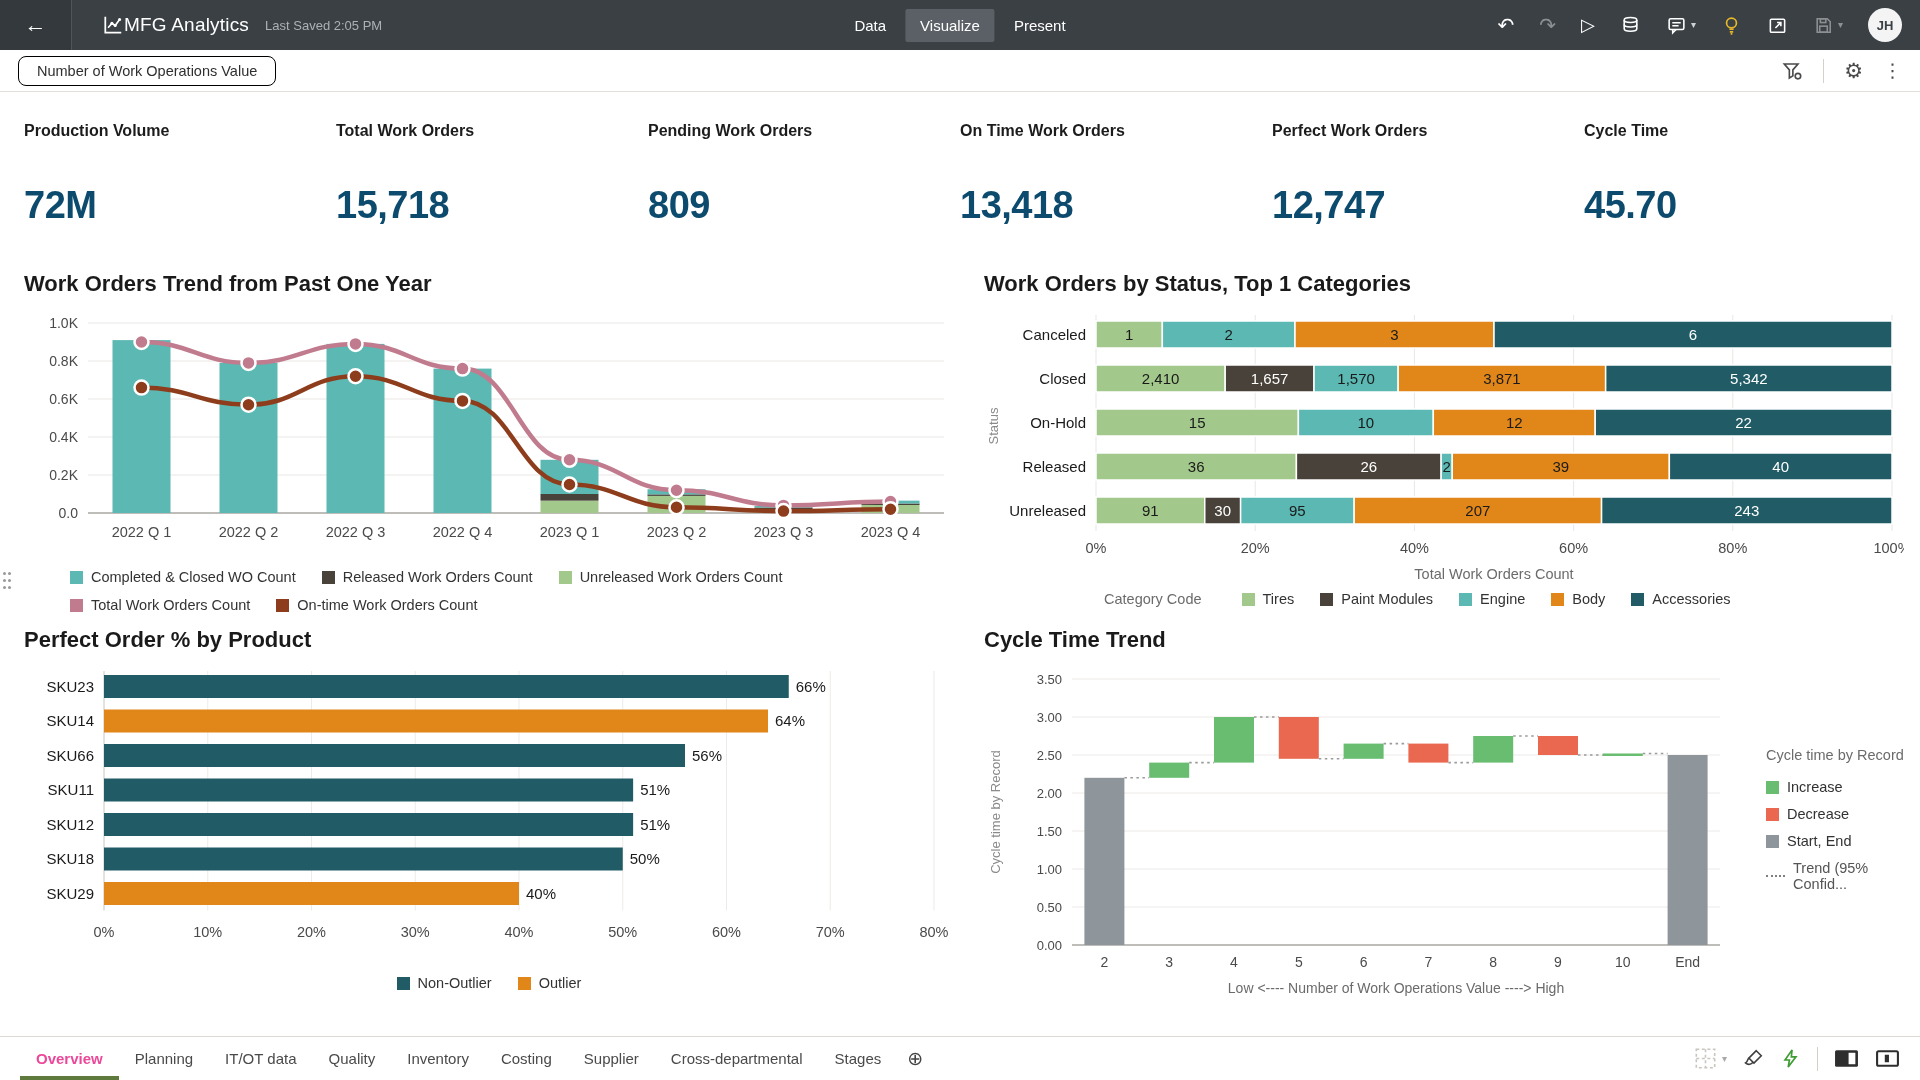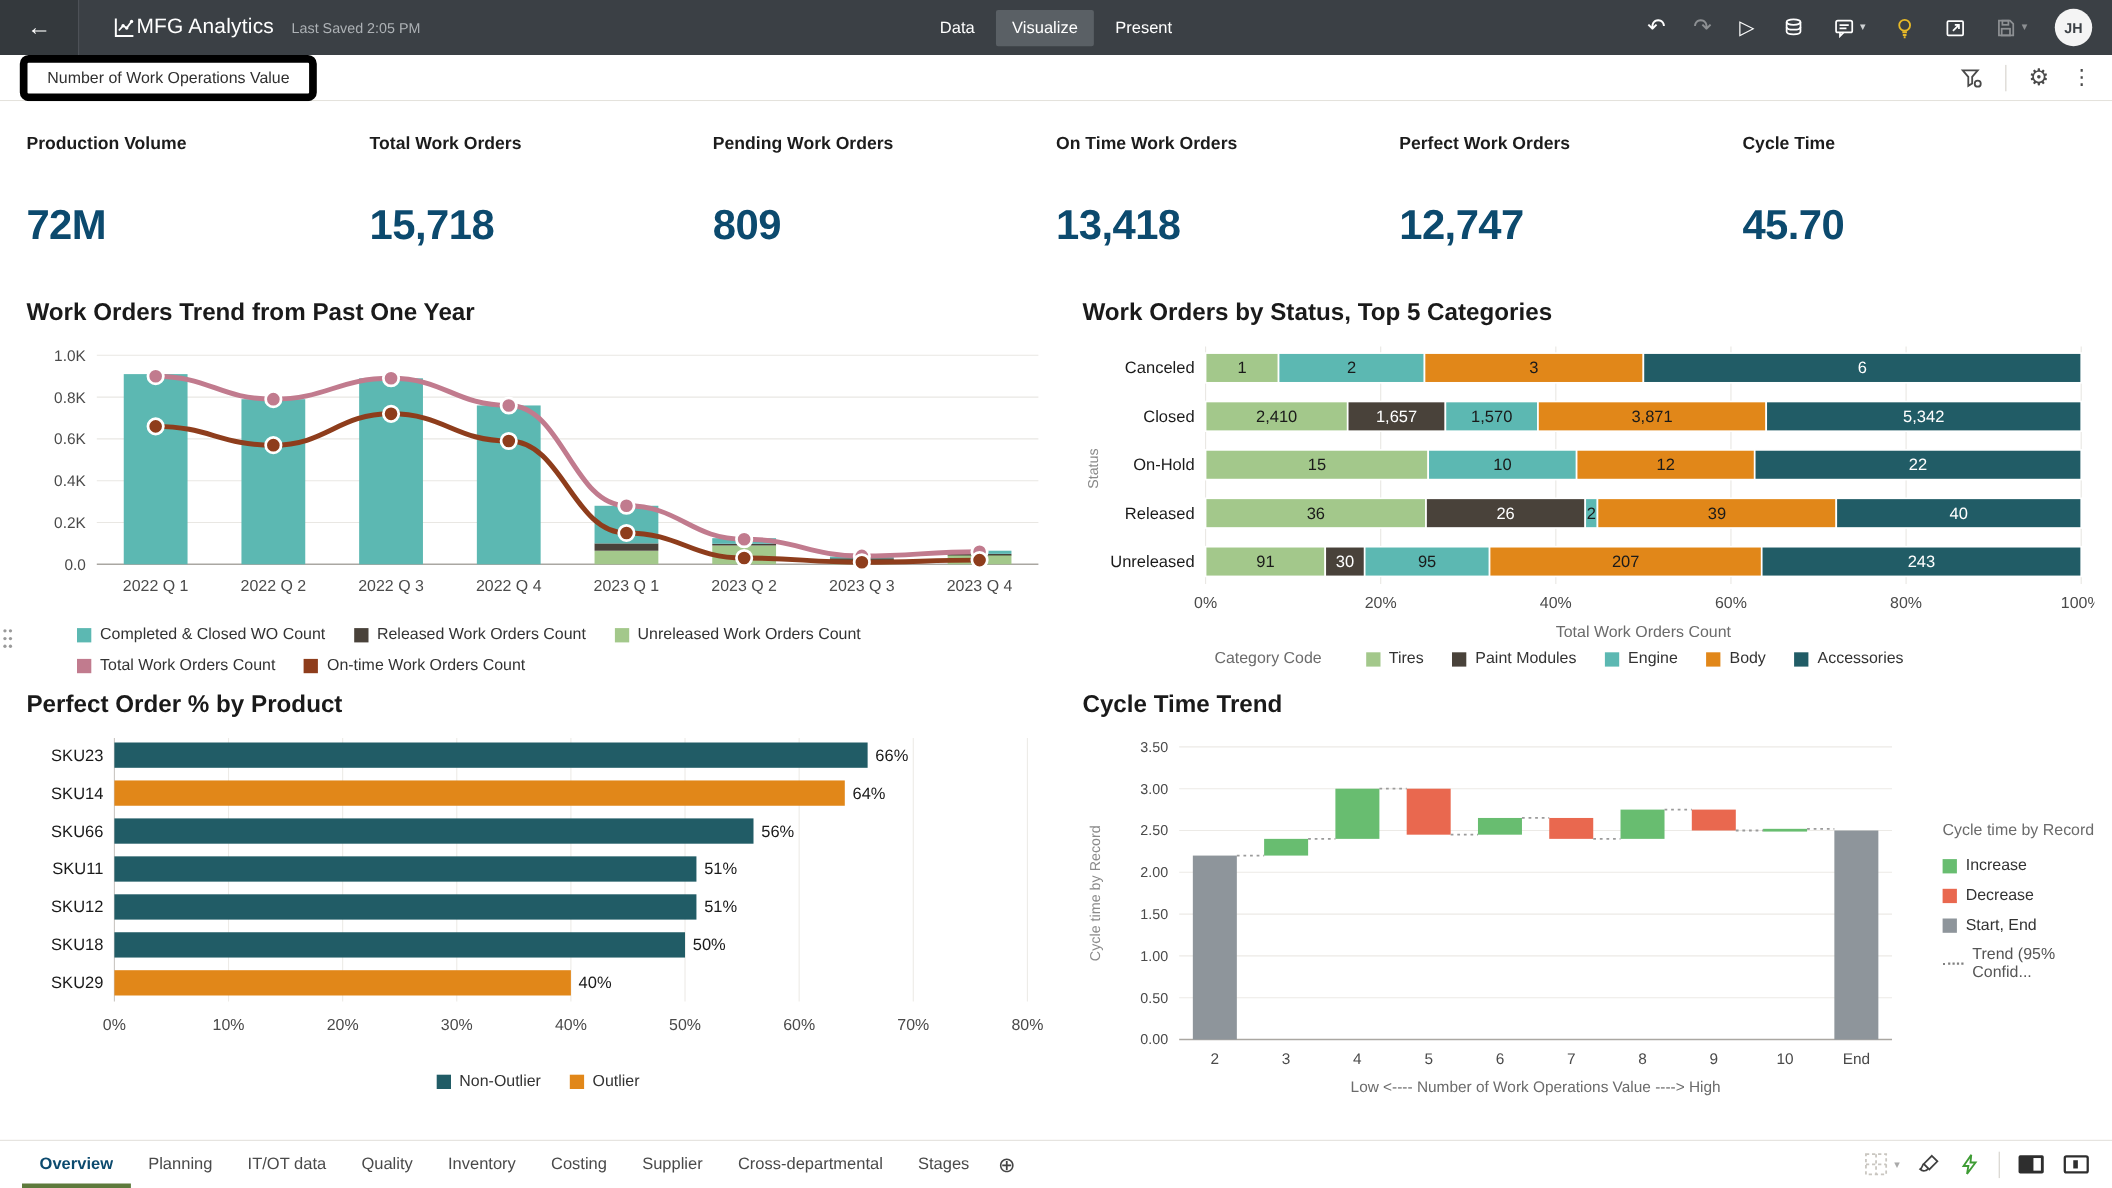--- a/index.html
+++ b/index.html
@@ -19,21 +19,21 @@
   .ttab.active { background:#5a6065; }
   .top-actions { margin-left:auto; display:flex; align-items:center; gap:25px; padding-right:18px; }
   .tool-btn { display:flex; align-items:center; gap:4px; color:#fff; font-size:20px; line-height:1; }
   .tool-btn.dim { opacity:.42; }
   .caret { font-size:10px; color:#cfd2d4; }
   .avatar { width:34px; height:34px; border-radius:50%; background:#f4f4f4; color:#3b4045;
             font-size:13px; font-weight:700; display:flex; align-items:center; justify-content:center; }
 
   
   .filterbar { height:42px; display:flex; align-items:center; padding:0 18px; border-bottom:1px solid #e2dfd9; background:#fff; }
-  .filter-pill { border:7px solid #000000; border-radius:8px; padding:6px 18px; font-size:14.5px; color:#2f2f2f; background:#fff; }
+  .filter-pill { border:1px solid #000000; border-radius:8px; padding:6px 18px; font-size:14.5px; color:#2f2f2f; background:#fff; }
   .filter-actions { margin-left:auto; display:flex; align-items:center; gap:20px; color:#4a4a4a; }
   .vsep { width:1px; height:24px; background:#d4d1cb; }
   .glyph-btn { font-size:19px; color:#4a4a4a; line-height:1; }
 
   
   .canvas { position:relative; height:944px; background:#fff; }
   .kpi-row { display:grid; grid-template-columns:repeat(6,1fr); padding:30px 24px 0 24px; }
   .kpi-label { font-size:16px; font-weight:700; color:#1c1c1c; }
   .kpi-value { font-size:38px; font-weight:700; color:#0c4a6e; margin-top:44px; letter-spacing:-.5px; }
 
@@ -54,21 +54,21 @@
   .trend-swatch { width:20px; height:0; border-top:2.6px dotted #808080; display:inline-block; }
   .trend-label { color:#555; }
 
   .drag-handle { position:absolute; left:3px; top:480px; width:10px; height:26px; }
   .drag-handle i { display:block; width:3px; height:3px; border-radius:50%; background:#9a9a9a;
        box-shadow:0 7px 0 #9a9a9a, 0 14px 0 #9a9a9a, 5px 0 0 #9a9a9a, 5px 7px 0 #9a9a9a, 5px 14px 0 #9a9a9a; }
 
   
   .tabbar { height:44px; border-top:1px solid #dcd9d3; display:flex; align-items:stretch; padding:0 20px; background:#fff; }
   .ftab { display:flex; align-items:center; padding:0 16px; font-size:15px; color:#4a4a4a; position:relative; }
-  .ftab.active { color:#0c4a6e; font-weight:700; box-shadow:inset 0 -4px 0 #5e7a3c; }
+  .ftab.active { color:#ec4899; font-weight:700; box-shadow:inset 0 -4px 0 #5e7a3c; }
   .add-canvas { font-size:19px; color:#444; margin-left:10px; align-self:center; }
   .tab-actions { margin-left:auto; display:flex; align-items:center; gap:16px; }
 </style>
 </head>
 <body>
 
 <header class="topbar">
   <button class="back-btn">
     <span>←</span>
   </button>
@@ -283,21 +283,21 @@
             </span>
             <span class="legend-item">
               <span class="swatch" style="background: rgb(142, 61, 28);"></span>
               <span>On-time Work Orders Count</span>
             </span>
           </div>
         </div>
     </div>
 
     <div class="chart-cell">
-      <h3 class="chart-title">Work Orders by Status, Top 5 Categories</h3>
+      <h3 class="chart-title">Work Orders by Status, Top 1 Categories</h3>
       <div id="c2svg">
           <svg width="920" height="272" viewBox="0 0 920 272">
             <line x1="112" y1="8" x2="112" y2="224" stroke="#e9e7e3" stroke-width="1"></line>
             <text x="112" y="246" font-size="14.5" fill="#4a4a4a" text-anchor="middle">0%</text>
             <line x1="271.2" y1="8" x2="271.2" y2="224" stroke="#e9e7e3" stroke-width="1"></line>
             <text x="271.2" y="246" font-size="14.5" fill="#4a4a4a" text-anchor="middle">20%</text>
             <line x1="430.4" y1="8" x2="430.4" y2="224" stroke="#e9e7e3" stroke-width="1"></line>
             <text x="430.4" y="246" font-size="14.5" fill="#4a4a4a" text-anchor="middle">40%</text>
             <line x1="589.6" y1="8" x2="589.6" y2="224" stroke="#e9e7e3" stroke-width="1"></line>
             <text x="589.6" y="246" font-size="14.5" fill="#4a4a4a" text-anchor="middle">60%</text>

